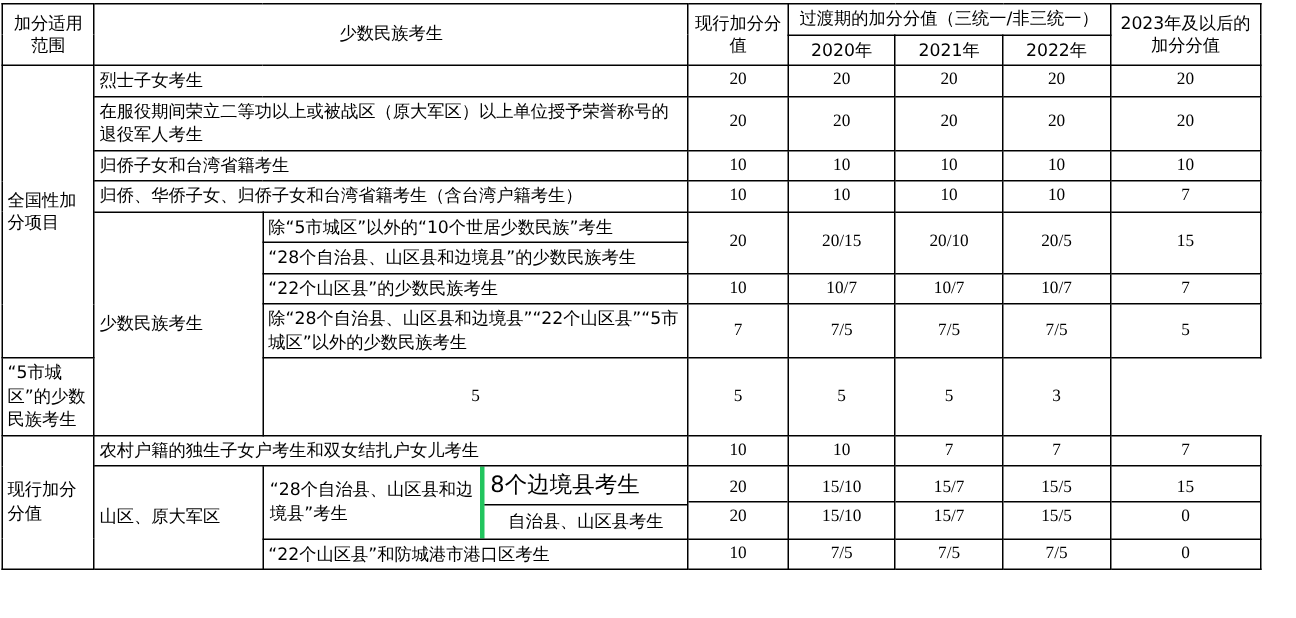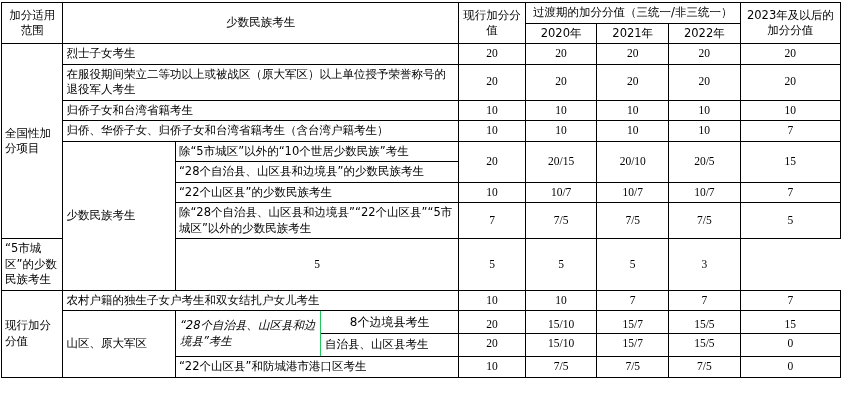--- a/index.html
+++ b/index.html
@@ -134,25 +134,25 @@
       <td class="num">7</td>
       <td class="num">7</td>
       <td class="num">7</td>
     </tr>
     <tr>
       <td class="vert" rowspan="3">山区、原大军区</td>
       <td class="l" style="padding:0;">
         <table style="border-collapse:collapse;width:100%;height:100%;">
           <tbody>
                 <tr>
-            <td style="border:none;border-right:1px solid #22c55e;width:136px;padding:2px 4px;font-size:11.5px;line-height:1.35;font-style:italic;" rowspan="2">“28个自治县、山区县和边境县”考生</td>
-            <td style="border:none;border-bottom:1px solid #000;padding:2px 4px;font-size:12px;height:18px;text-align:center;">8个边境县考生</td>
+            <td style="border:none;border-right:3px solid #22c55e;width:136px;padding:2px 4px;font-size:11.5px;line-height:1.35;" rowspan="2">“28个自治县、山区县和边境县”考生</td>
+            <td style="border:none;border-bottom:1px solid #000;padding:2px 4px;font-size:15px;height:18px;">8个边境县考生</td>
           </tr>
           <tr>
-            <td style="border:none;padding:2px 4px;font-size:11.5px;height:18px;">自治县、山区县考生</td>
+            <td style="border:none;padding:2px 4px;font-size:11.5px;height:18px;text-align:center;">自治县、山区县考生</td>
           </tr>
         </tbody>
             </table>
       </td>
       <td class="num" style="padding:0;">
         <div style="border-bottom:1px solid #000;height:18px;line-height:18px;">20</div>
         <div style="height:18px;line-height:18px;">20</div>
       </td>
       <td class="num" style="padding:0;">
         <div style="border-bottom:1px solid #000;height:18px;line-height:18px;">15/10</div>

